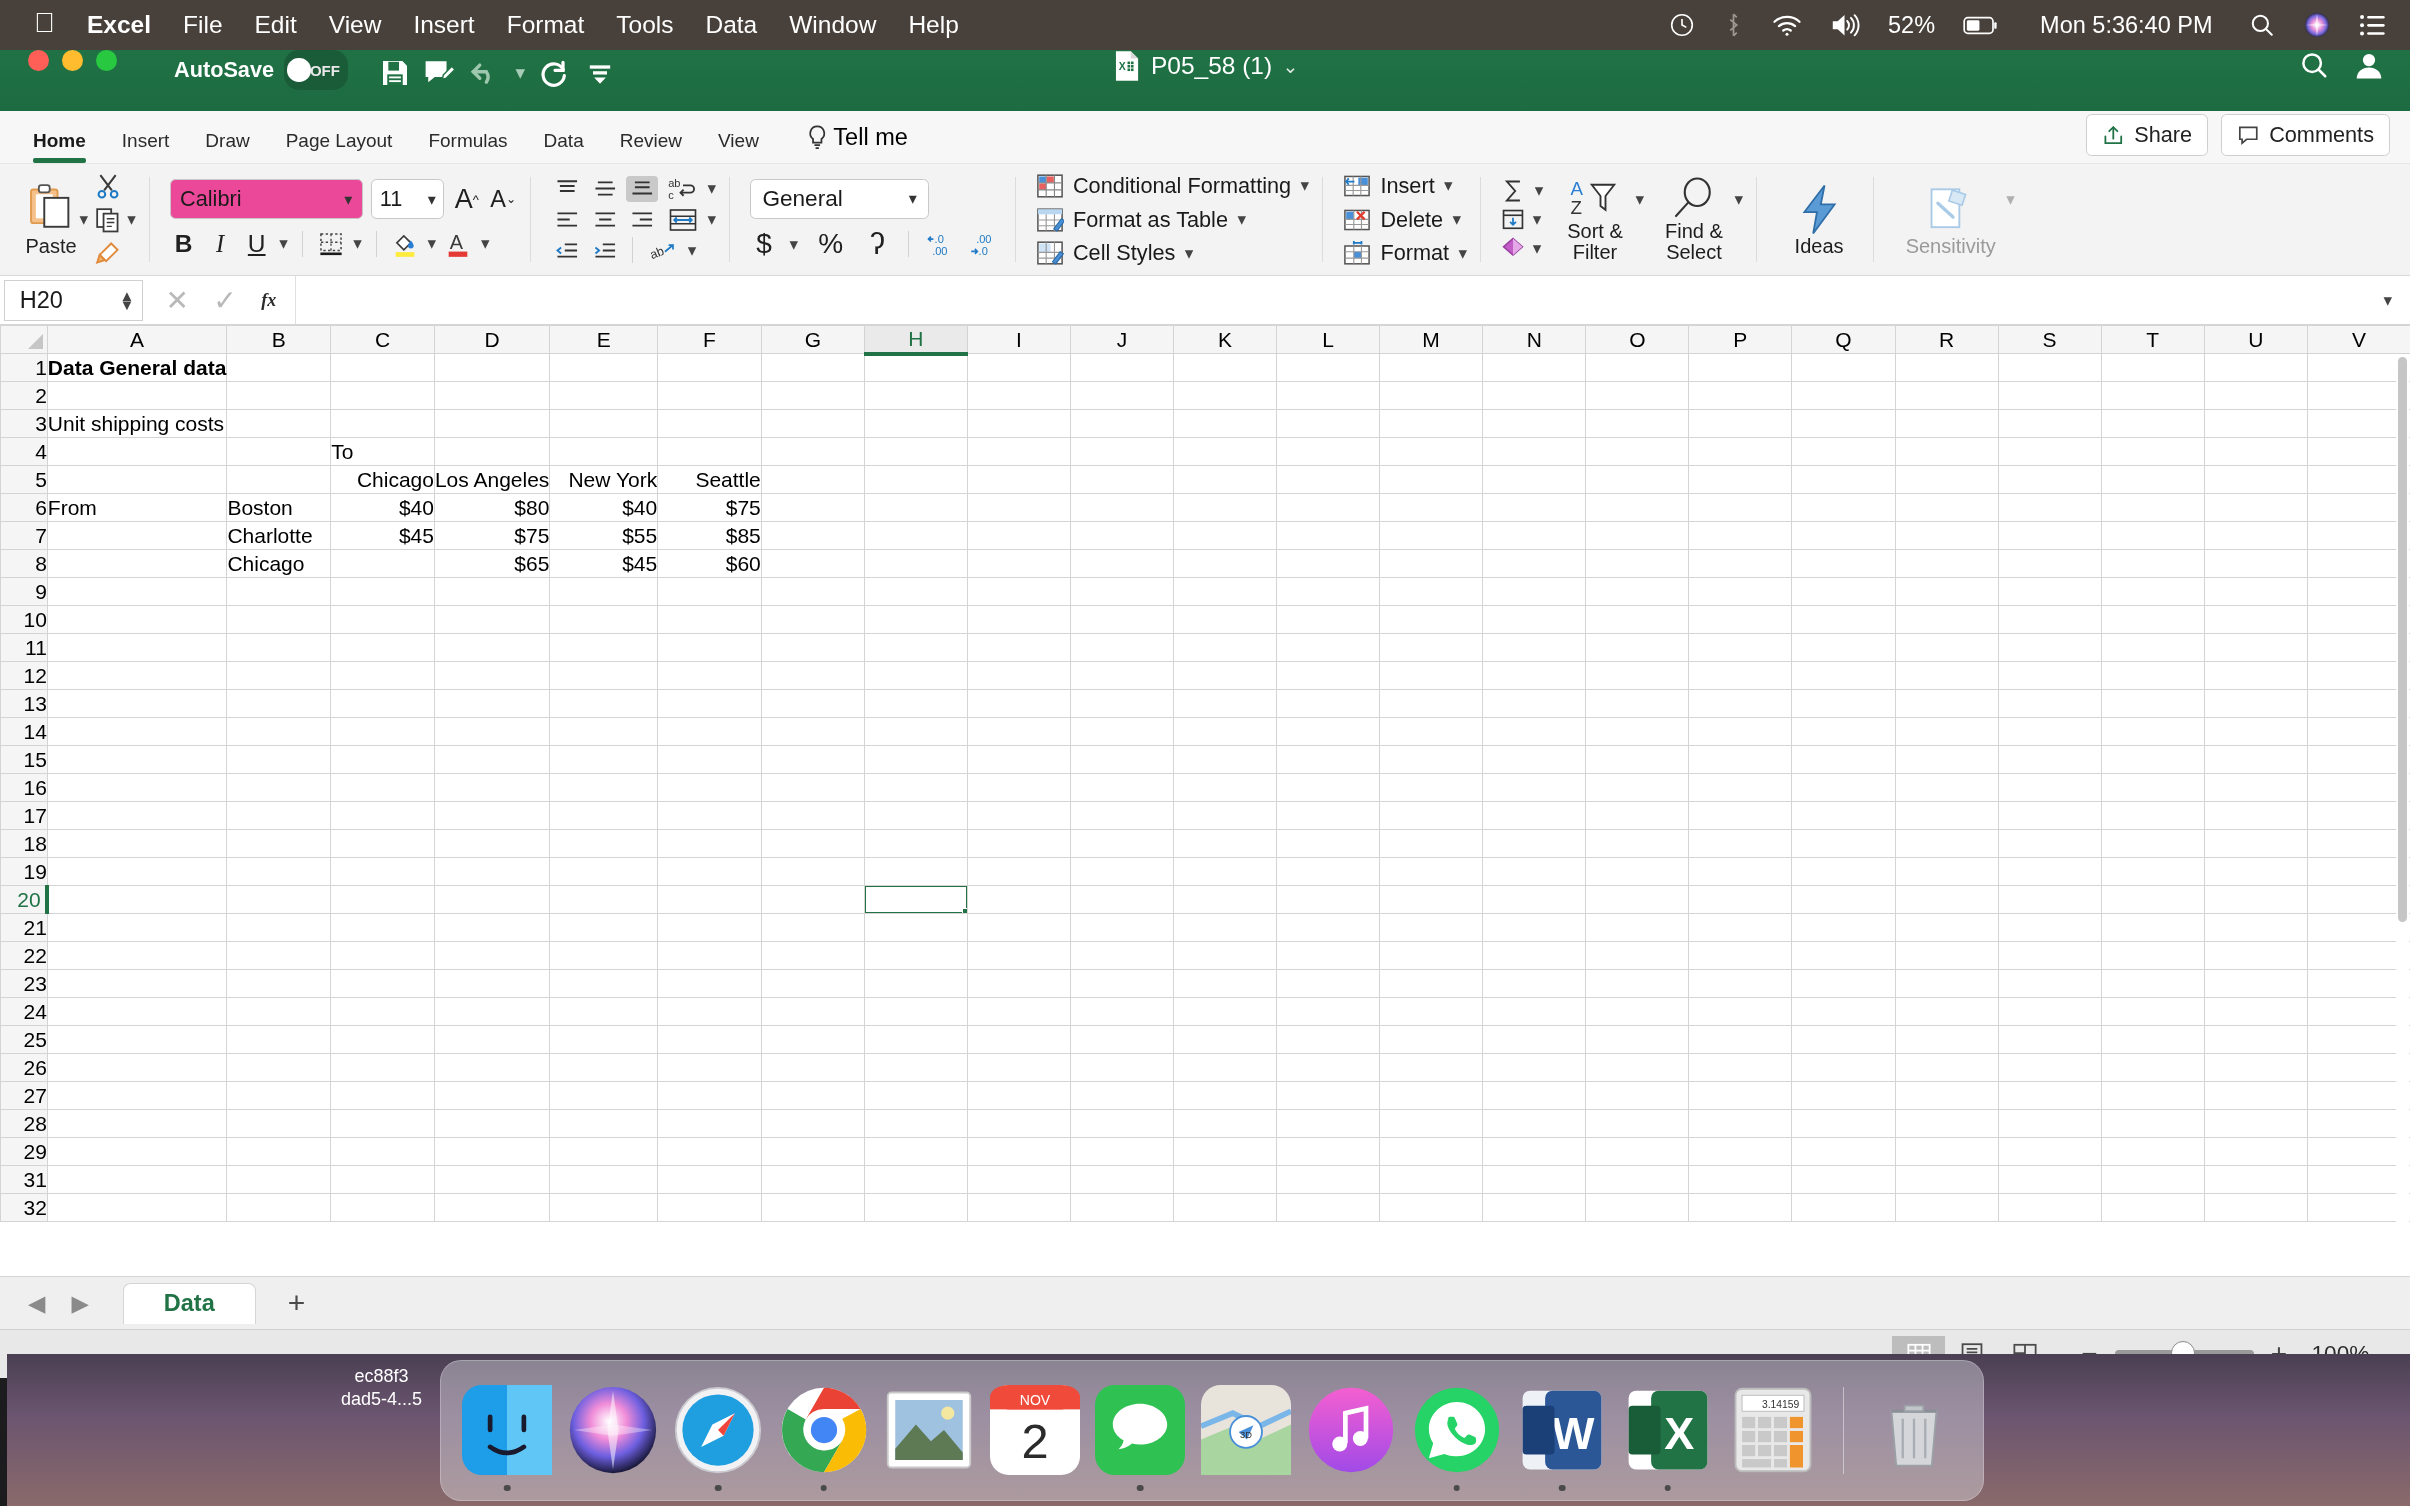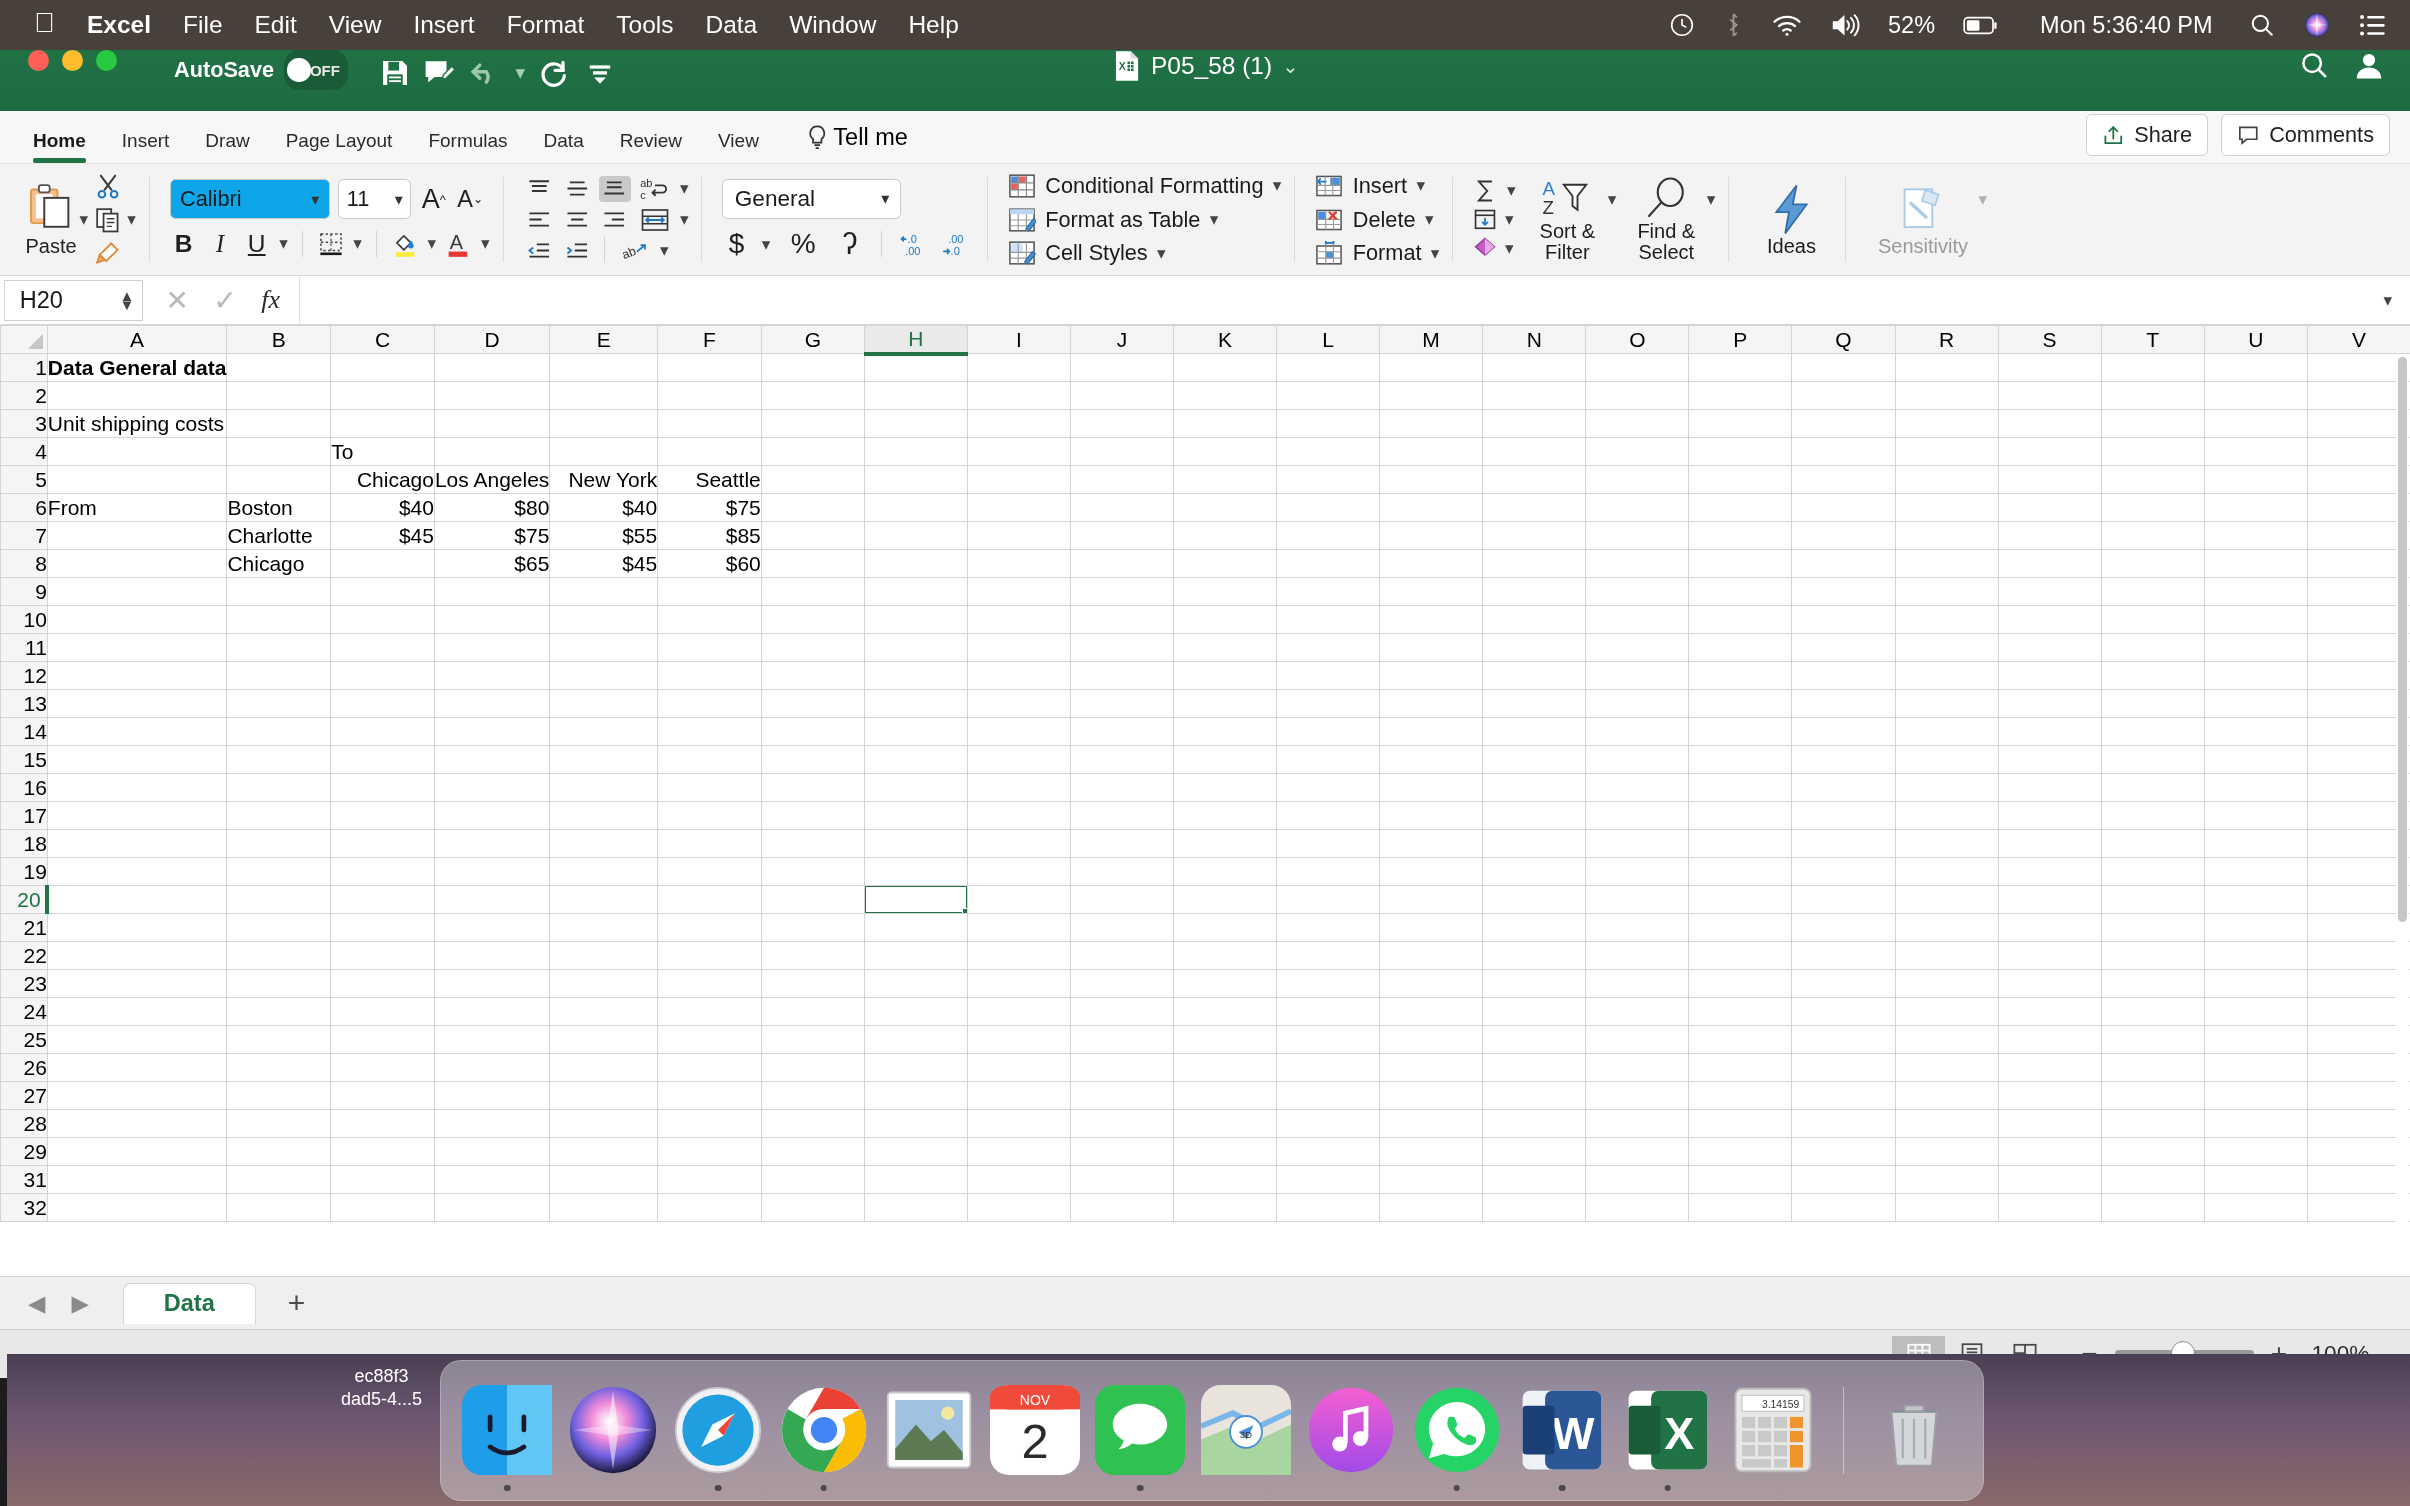--- a/index.html
+++ b/index.html
@@ -83,21 +83,21 @@
   .rgroup + .rgroup::before {
     content:""; position:absolute; left:0; top:13px; bottom:13px; width:0.9px; background:#dcdcdc;
   }
   .paste-col { display:flex; flex-direction:column; align-items:center; width:68px; }
   .paste-label { font-size:20px; color:#222; margin-top:1.9px; }
   .clip-col { display:flex; flex-direction:column; justify-content:center; gap:1.9px; margin-left:5.6px; }
   .clip-row { display:flex; align-items:center; gap:5.6px; height:32px; }
   .cv { font-size:17px; color:#444; }
 
   .fontsel {
-    width:160px; height:40px; border:0.9px solid #c8c8c8; border-radius:5.6px; background:#0ea5e9;
+    width:193px; height:40px; border:0.9px solid #c8c8c8; border-radius:5.6px; background:#ec4899;
     display:flex; align-items:center; padding:0 9.4px; font-size:21.7px; color:#1a1a1a;
   }
   .sizesel {
     width:73px; height:40px; border:0.9px solid #c8c8c8; border-radius:5.6px; background:#fff;
     display:flex; align-items:center; padding:0 7.5px; font-size:21.7px; color:#1a1a1a;
   }
   .selcaret { margin-left:auto; font-size:16px; color:#333; }
   .fontrow1 { display:flex; align-items:center; gap:8.5px; }
   .fontrow2 { display:flex; align-items:center; gap:8.5px; margin-top:8.5px; }
   .fcol { display:flex; flex-direction:column; }
@@ -127,21 +127,21 @@
   
   .fbar { height:49px; background:#fff; display:flex; align-items:center; border-bottom:0.9px solid #d6d6d6; }
   .namebox {
     width:139px; height:41px; margin-left:3.8px; border:0.9px solid #d0d0d0; background:#fff;
     display:flex; align-items:center; padding-left:15px; font-size:23.5px; color:#1a1a1a; position:relative;
   }
   .nb-spin { position:absolute; right:7.5px; display:flex; flex-direction:column; line-height:0.6; font-size:15px; color:#444; }
   .fb-btns { display:flex; align-items:center; gap:24.5px; margin-left:22.6px; }
   .fb-x { font-size:28px; color:#b9b9b9; }
   .fb-chk { font-size:28px; color:#b9b9b9; }
-  .fb-fx { font-size:26px; font-style:italic; font-family:"Liberation Serif",serif; color:#2b2b2b; }
+  .fb-fx { font-size:18px; font-style:italic; font-family:"Liberation Serif",serif; color:#2b2b2b;font-weight:bold; }
   .fb-input { flex:1; height:100%; margin-left:19px; border-left:0.9px solid #e0e0e0; display:flex; align-items:center; padding-left:15px; font-size:22.6px; }
   .fb-caret { margin-left:auto; padding-right:19px; font-size:17px; color:#444; }
 
   
   .gridwrap { position:relative; height:951px; background:#fff; overflow:hidden; }
   table.grid { border-collapse:collapse; table-layout:fixed; }
   .grid th, .grid td { border:0.9px solid #d4d4d4; padding:0; font-size:21px; color:#000; }
   .corner { width:47px; height:28px; background:#f5f5f5; position:relative; }
   .corner::after {
     content:""; position:absolute; right:3.8px; bottom:3.8px;

